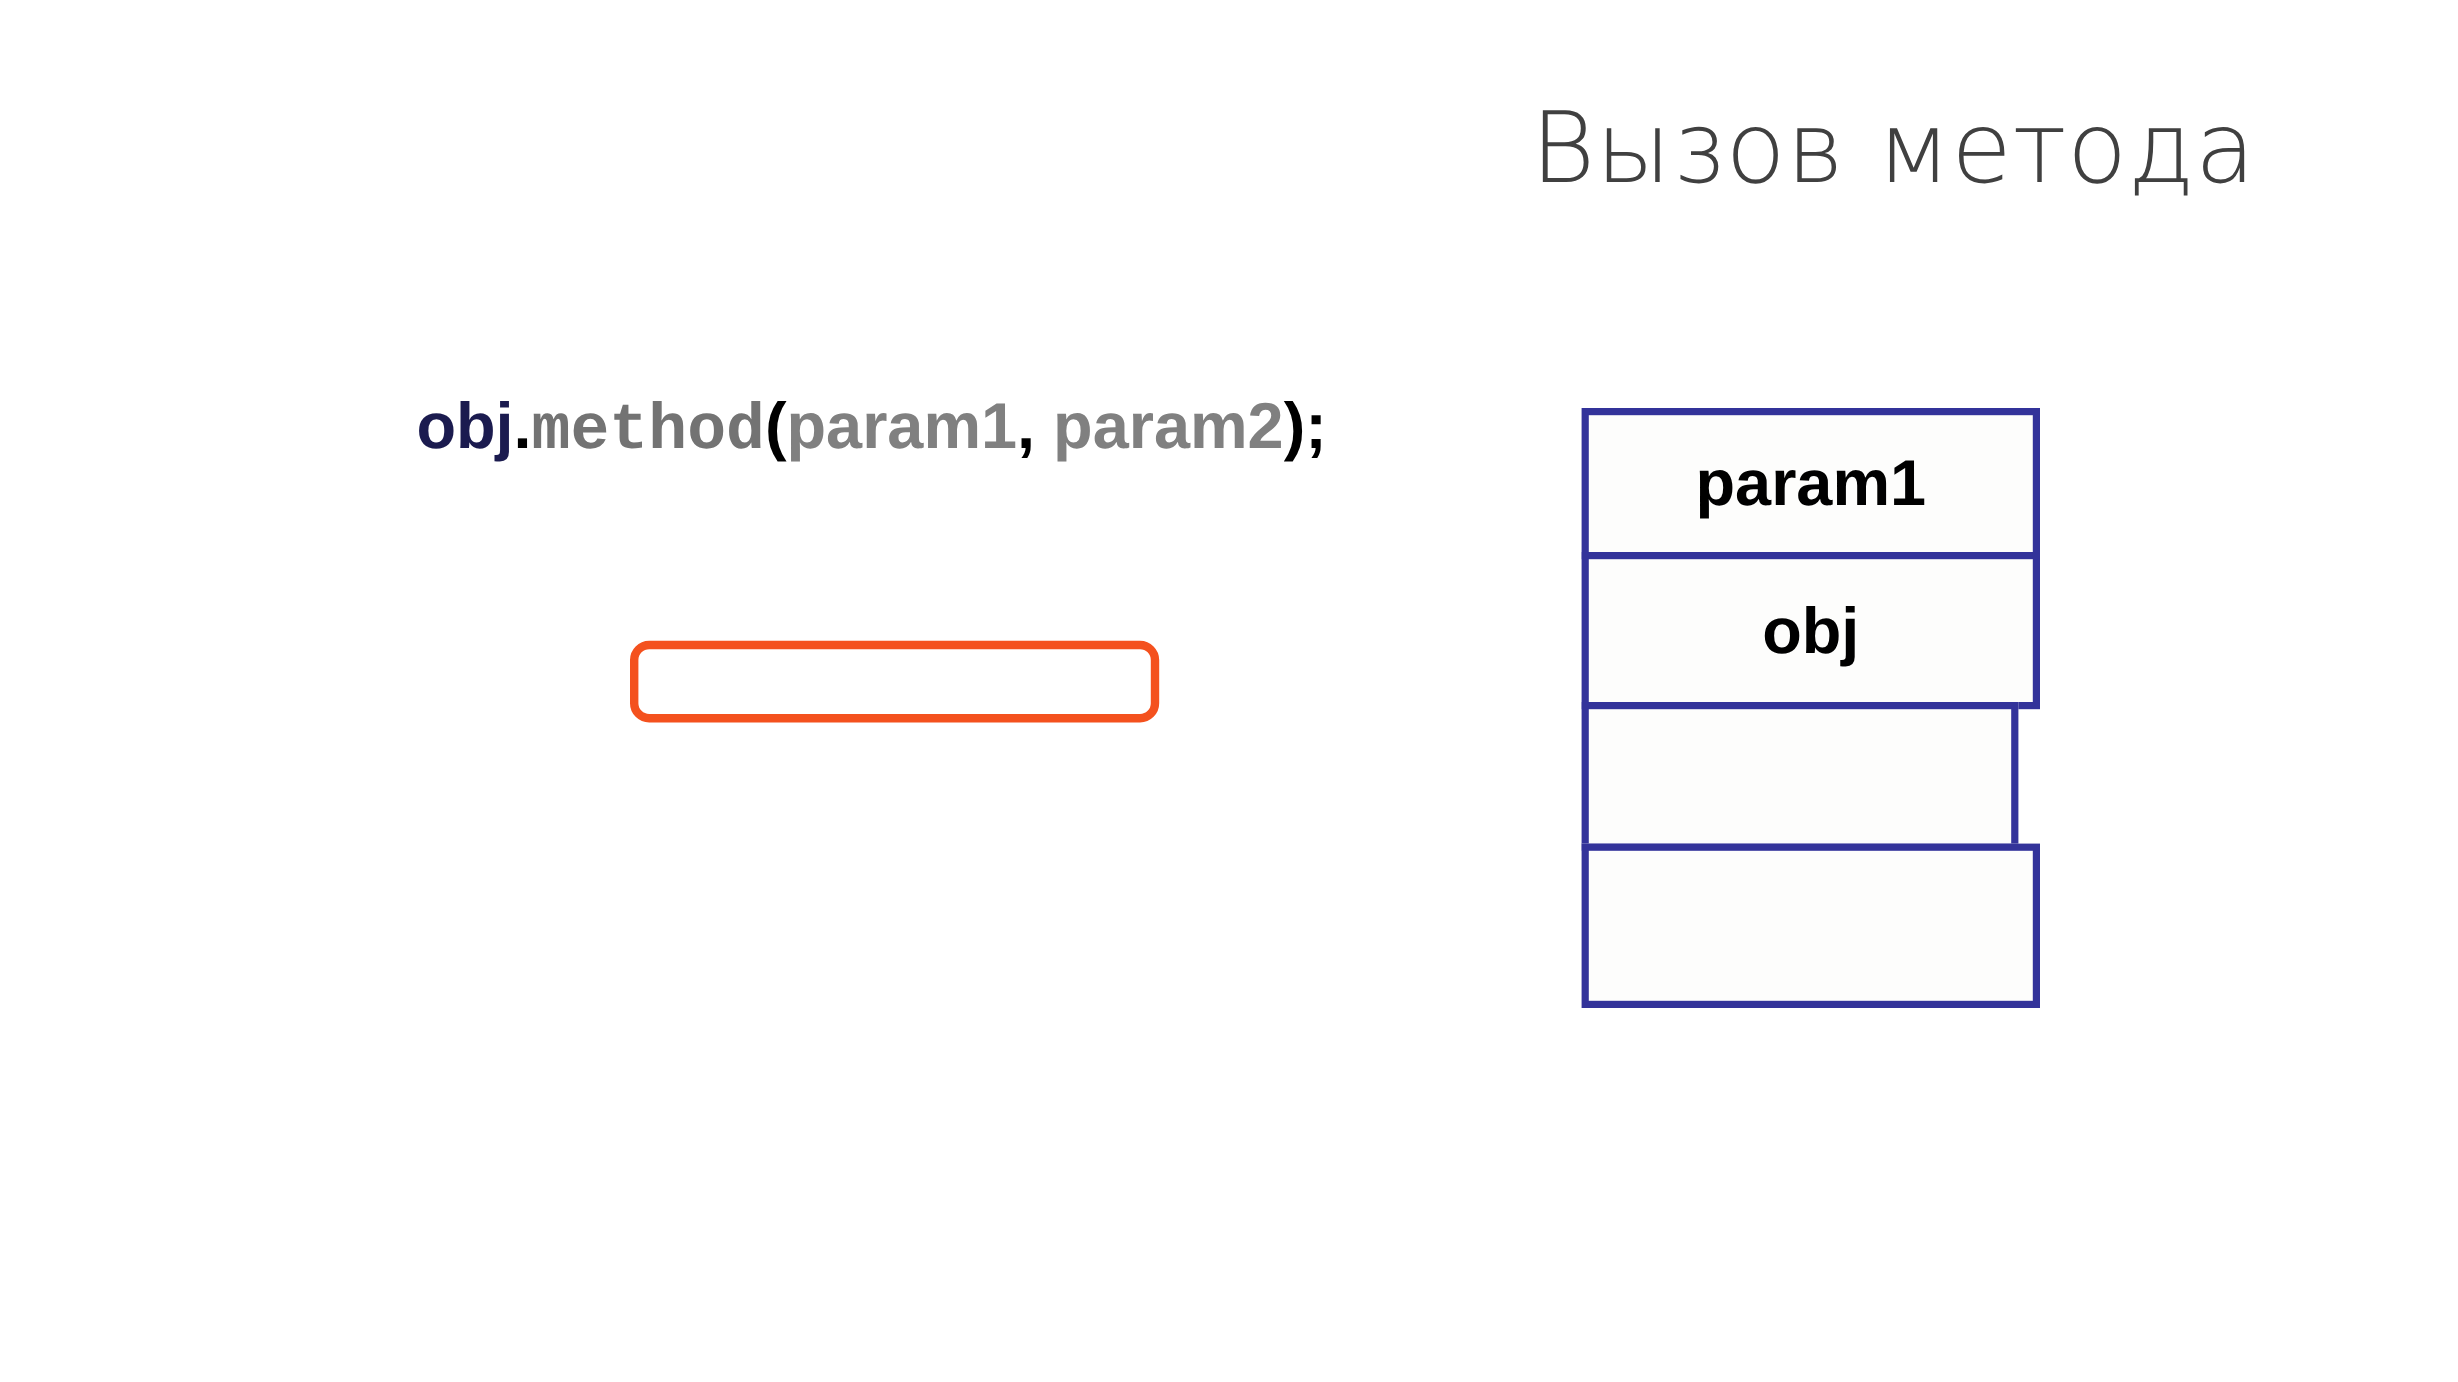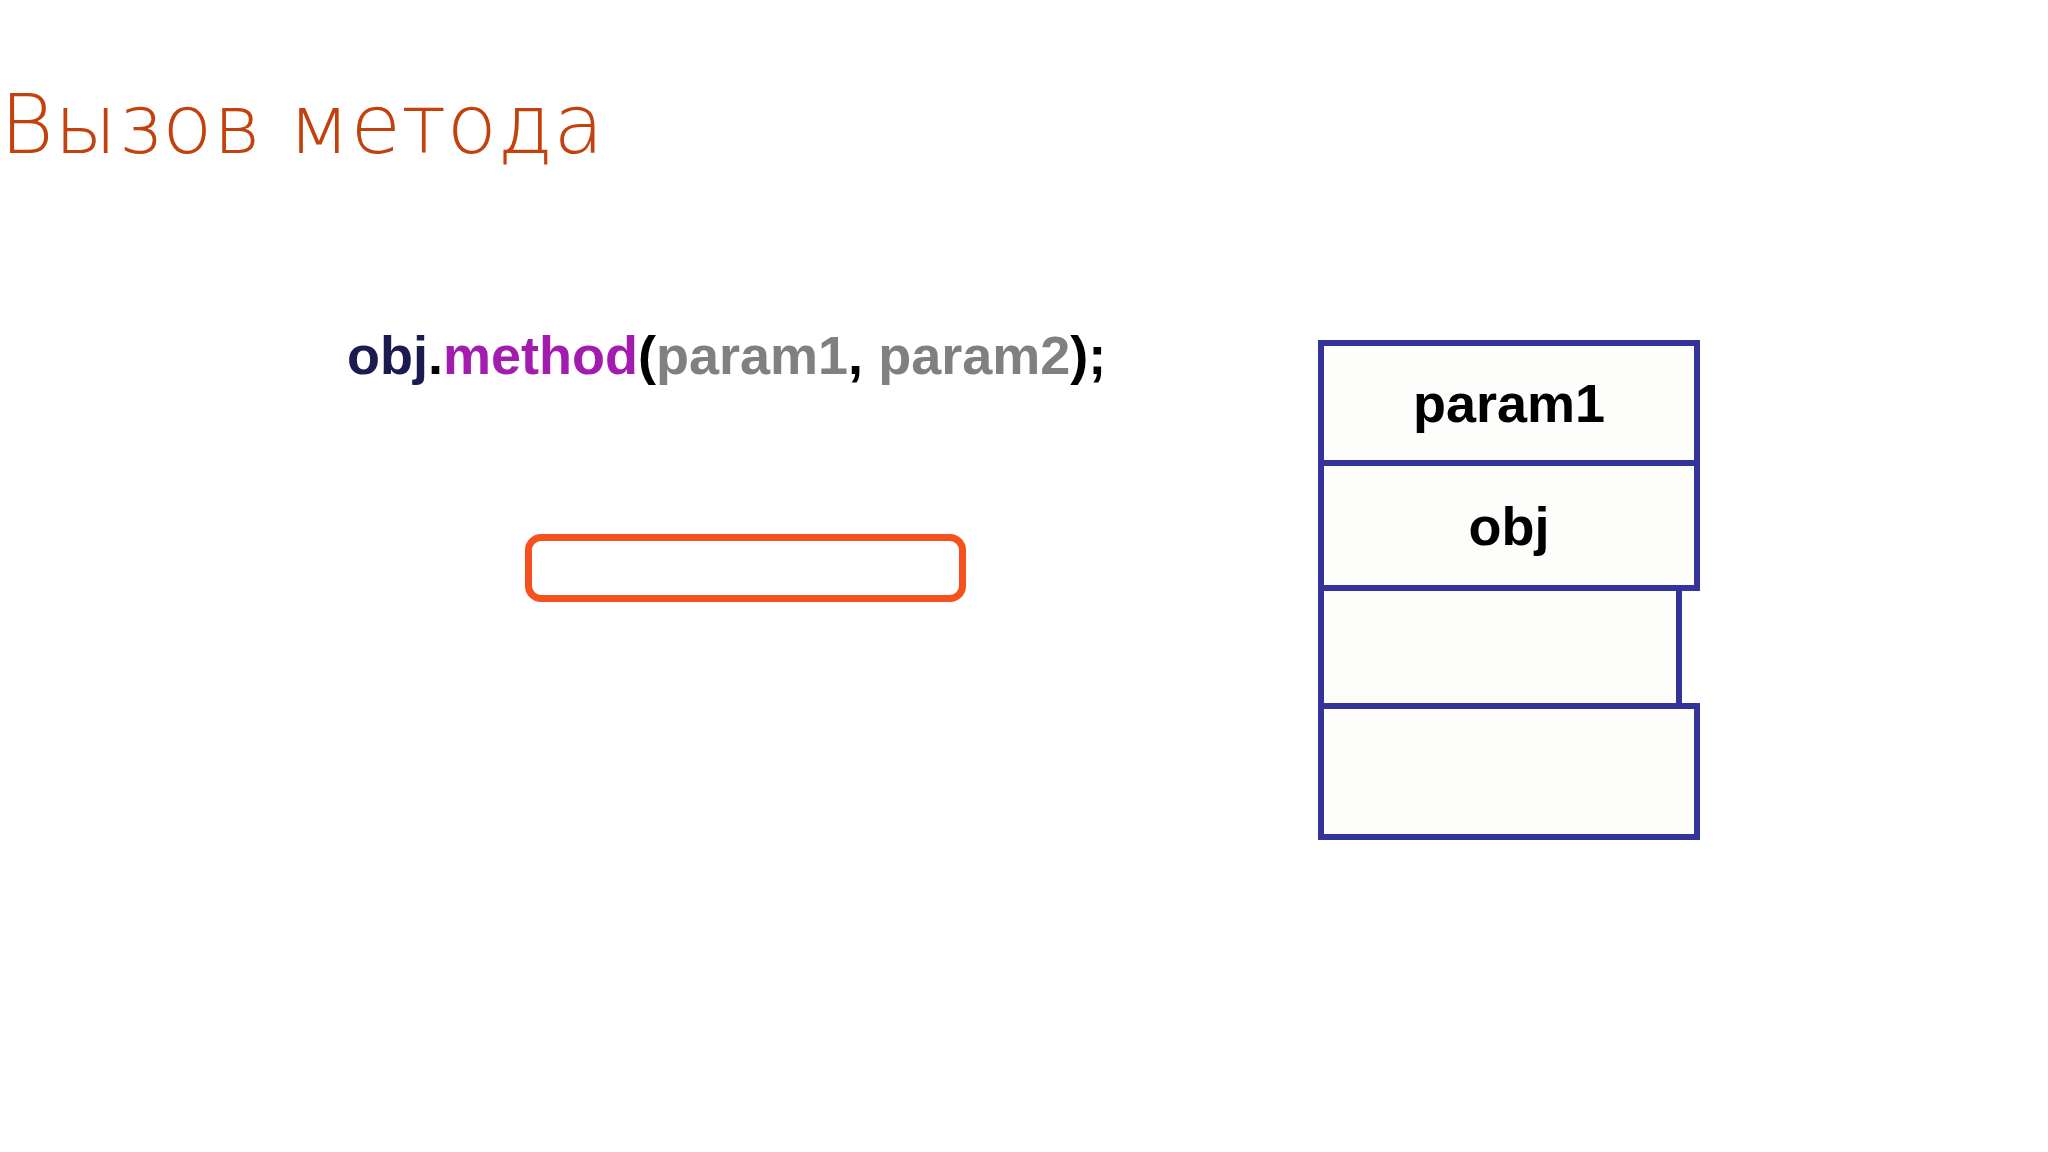--- a/index.html
+++ b/index.html
@@ -21,44 +21,44 @@
     inset: 0;
     background: #ffffff;
   }
 
   
   #slide-title {
     position: absolute;
     left: 0;
     top: 84px;
     width: 1880px;
-    text-align: left;
+    text-align: right;
     font-family: "DejaVu Sans", sans-serif;
     font-weight: 300;
     font-size: 82px;
     line-height: 1.0;
-    color: #c2410c;
+    color: #404040;
     letter-spacing: 0.5px;
     white-space: nowrap;
   }
 
   
   #code-line {
     position: absolute;
     left: 347px;
     top: 327px;
     font-family: "Liberation Sans", sans-serif;
     font-weight: bold;
     font-size: 54px;
     line-height: 1.05;
     white-space: nowrap;
   }
   #code-line .tok-obj      { color: #1b1b4f; }
   #code-line .tok-punct    { color: #000000; }
-  #code-line .tok-method   { color: #a21caf; }
+  #code-line .tok-method   { color: #737373; font-family: Liberation Mono, monospace; }
   #code-line .tok-param    { color: #808080; }
 
   
   #asm-block {
     position: absolute;
     left: 553px;
     top: 473px;
     font-family: "Liberation Sans", sans-serif;
     font-weight: bold;
     font-size: 52px;

